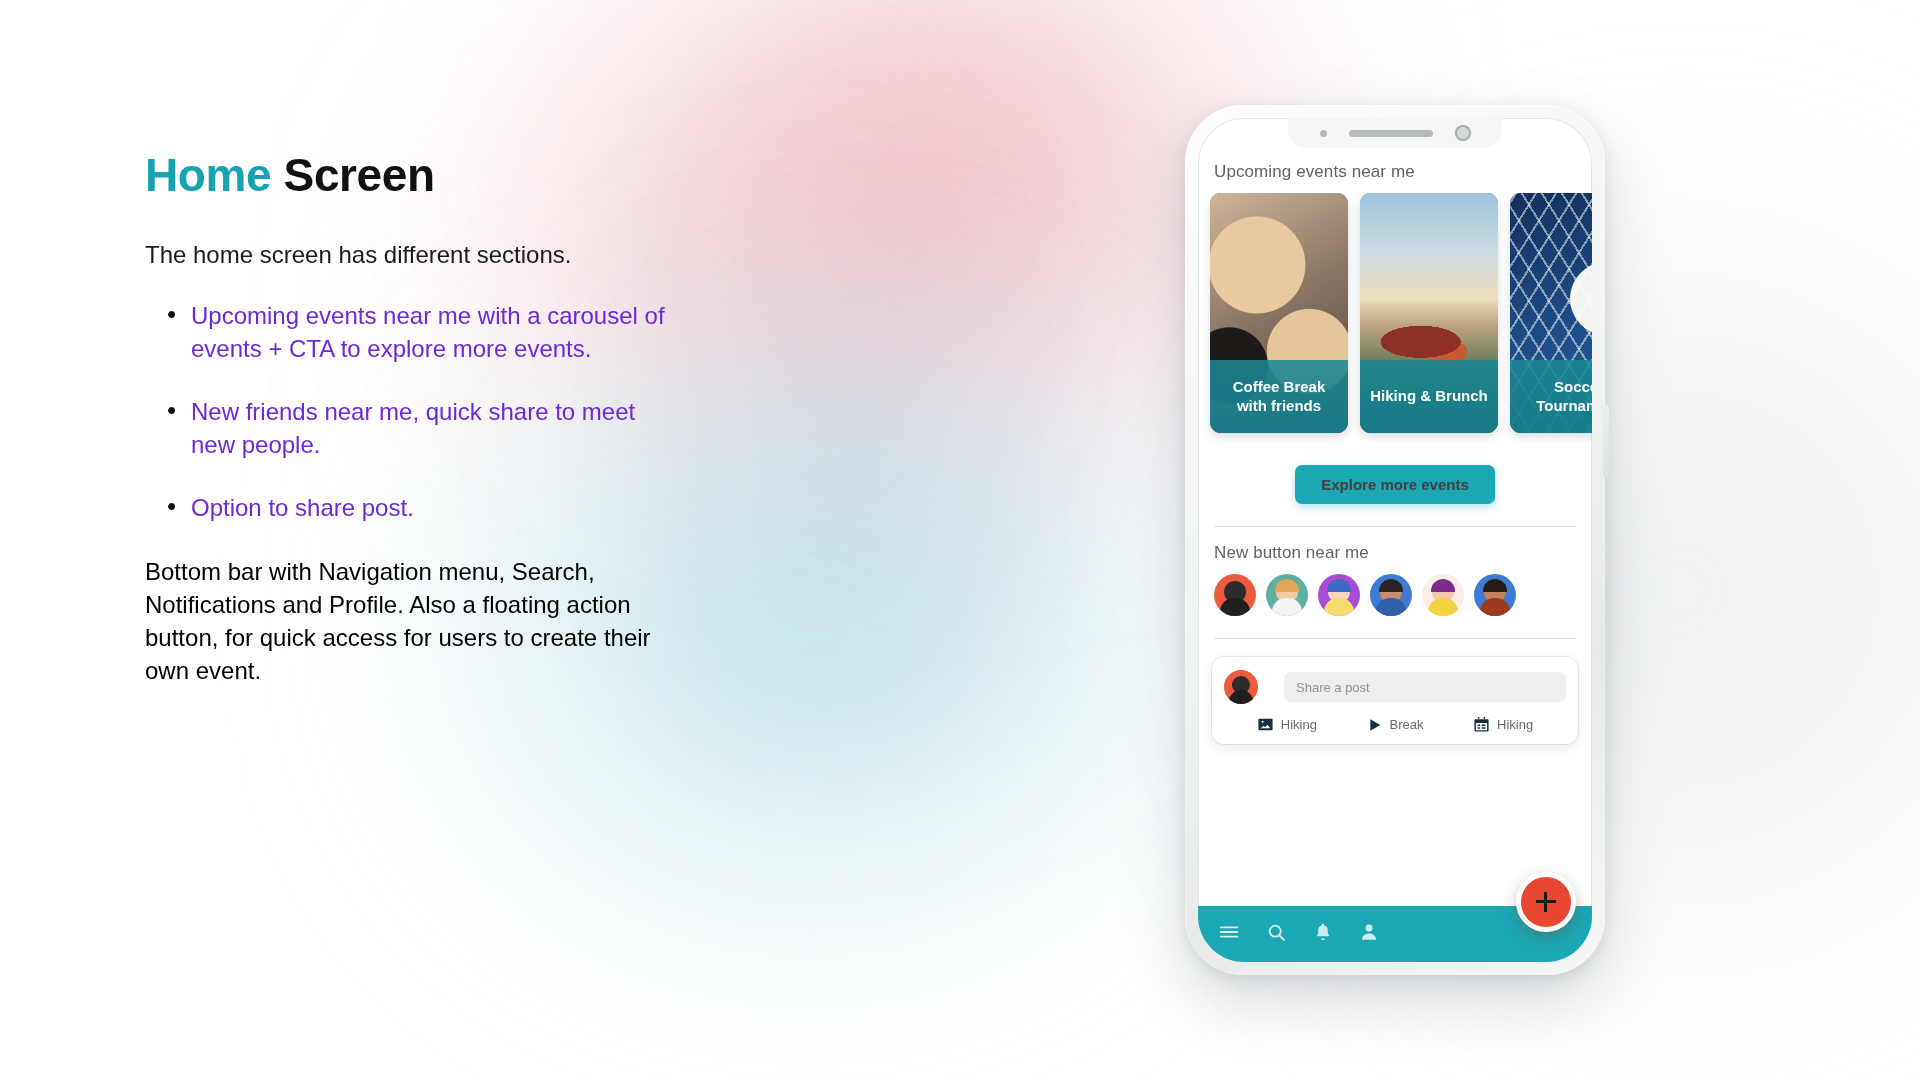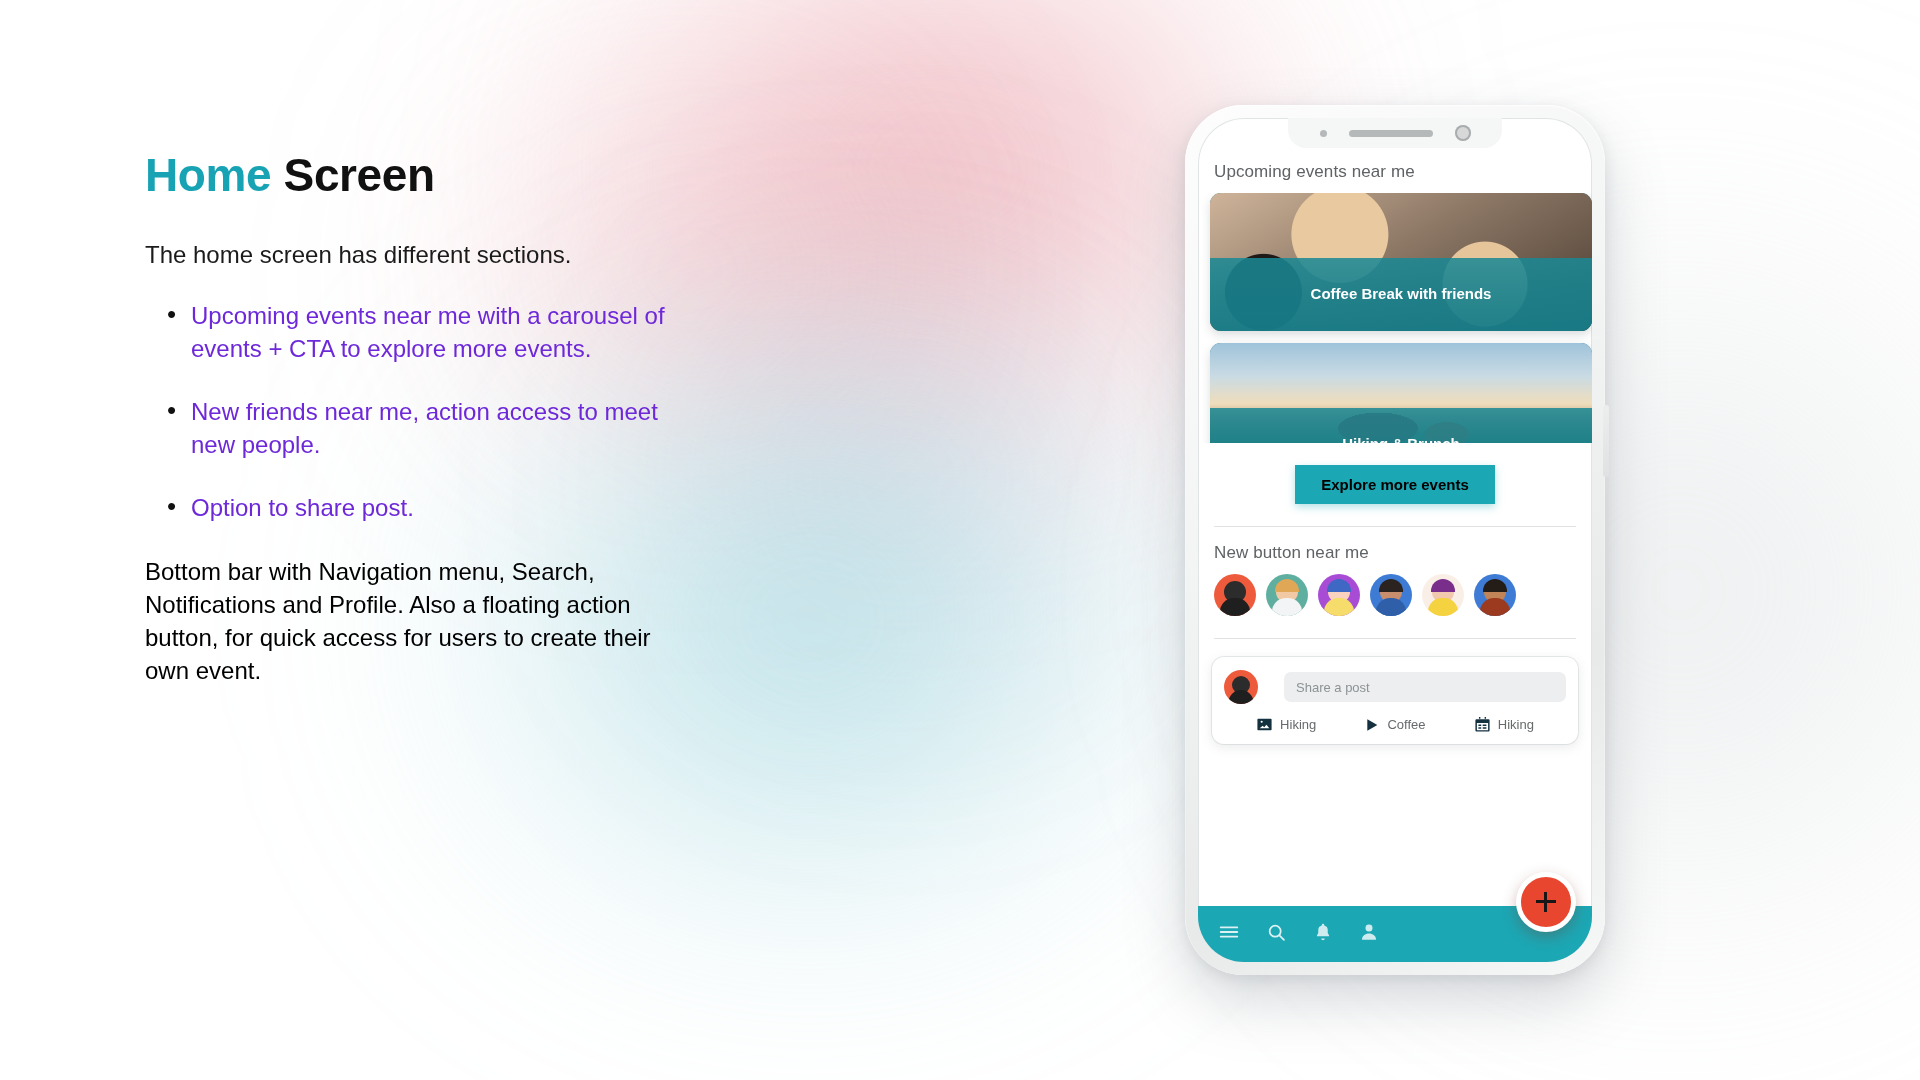--- a/index.html
+++ b/index.html
@@ -103,21 +103,21 @@
   #screen-content { position:absolute; inset:0; padding:44px 0 0 0; }
 
   .section-heading {
     font-size:17px; color:#5f6365; font-weight:400;
     padding:0 16px; margin-bottom:11px; letter-spacing:.1px;
   }
 
   
   #event-carousel {
     display:flex; gap:12px; padding-left:12px;
-    overflow:hidden; height:250px;flex-direction:column;
+    overflow:hidden; height:250px;
   }
   .event-card {
     position:relative; flex:0 0 138px; height:240px;
     border-radius:11px; overflow:hidden;
     box-shadow:0 4px 10px rgba(90,100,105,.22);
     background:#2a7b86;
   }
   .event-card-art { position:absolute; left:0; right:0; top:0; height:100%; }
   .event-card-caption {
     position:absolute; left:0; right:0; bottom:0; height:73px;
@@ -151,23 +151,23 @@
     background:
       repeating-linear-gradient(58deg, rgba(255,255,255,.50) 0 2px, rgba(0,0,0,0) 2px 17px),
       repeating-linear-gradient(-58deg, rgba(255,255,255,.50) 0 2px, rgba(0,0,0,0) 2px 17px),
       radial-gradient(circle at 70% 44%, #f3f4f4 0 36px, rgba(0,0,0,0) 37px),
       linear-gradient(160deg,#13305e 0%,#1c4a82 48%,#27639f 100%);
   }
 
   
   #explore-cta-wrap { display:flex; justify-content:center; margin:22px 0 0 0; }
   #explore-cta {
-    background:#1CA7B4; color:#000000; border:none;
+    background:#1CA7B4; color:#404040; border:none;
     font-family:inherit; font-size:15px; font-weight:bold;
-    padding:11px 26px; border-radius:0; cursor:pointer;
+    padding:11px 26px; border-radius:7px; cursor:pointer;
     box-shadow:0 3px 8px rgba(28,167,180,.34);
   }
 
   .divider { height:1px; background:#e0e2e3; margin:22px 16px 0 16px; }
 
   
   #friends-section { padding-top:16px; }
   #friends-row { display:flex; gap:10px; padding:0 16px; }
   .avatar {
     width:42px; height:42px; border-radius:50%; position:relative;
@@ -248,21 +248,21 @@
 <div id="copy">
   <h1 id="page-title">
     <span class="t-accent">Home</span>
     <span class="t-dark">Screen</span>
   </h1>
 
   <p id="intro-paragraph">The home screen has different sections.</p>
 
   <ul id="bullet-list">
     <li>Upcoming events near me with a carousel of events + CTA to explore more events.</li>
-    <li>New friends near me, action access to meet new people.</li>
+    <li>New friends near me, quick share to meet new people.</li>
     <li>Option to share post.</li>
   </ul>
 
   <p id="closing-paragraph">Bottom bar with Navigation menu, Search, Notifications and Profile. Also a floating action button, for quick access for users to create their own event.</p>
 </div>
 
 <div id="phone-mockup">
   <div id="phone-body"></div>
   <div id="phone-side-button"></div>
 
@@ -352,21 +352,21 @@
               </svg>
             </span>
             <span>Hiking</span>
           </div>
           <div class="composer-action">
             <span>
               <svg width="16" height="16" viewBox="0 0 24 24" fill="#14313F">
                 <path d="M5 3.4v17.2L20 12 5 3.4z"></path>
               </svg>
             </span>
-            <span>Coffee</span>
+            <span>Break</span>
           </div>
           <div class="composer-action">
             <span>
               <svg width="17" height="17" viewBox="0 0 24 24" fill="#14313F">
                 <path d="M7 1.5h2V4H7V1.5zm8 0h2V4h-2V1.5zM3.5 4.6h17A1.5 1.5 0 0 1 22 6.1v14.4a1.5 1.5 0 0 1-1.5 1.5h-17A1.5 1.5 0 0 1 2 20.5V6.1a1.5 1.5 0 0 1 1.5-1.5zm.6 5.2v10.2h15.8V9.8H4.1zm2.1 2.3h4v2h-4v-2zm6.1 0h5.2v2h-5.2v-2zm-6.1 3.9h4v2h-4v-2zm6.1 0h5.2v2h-5.2v-2z"></path>
               </svg>
             </span>
             <span>Hiking</span>
           </div>
         </div>

